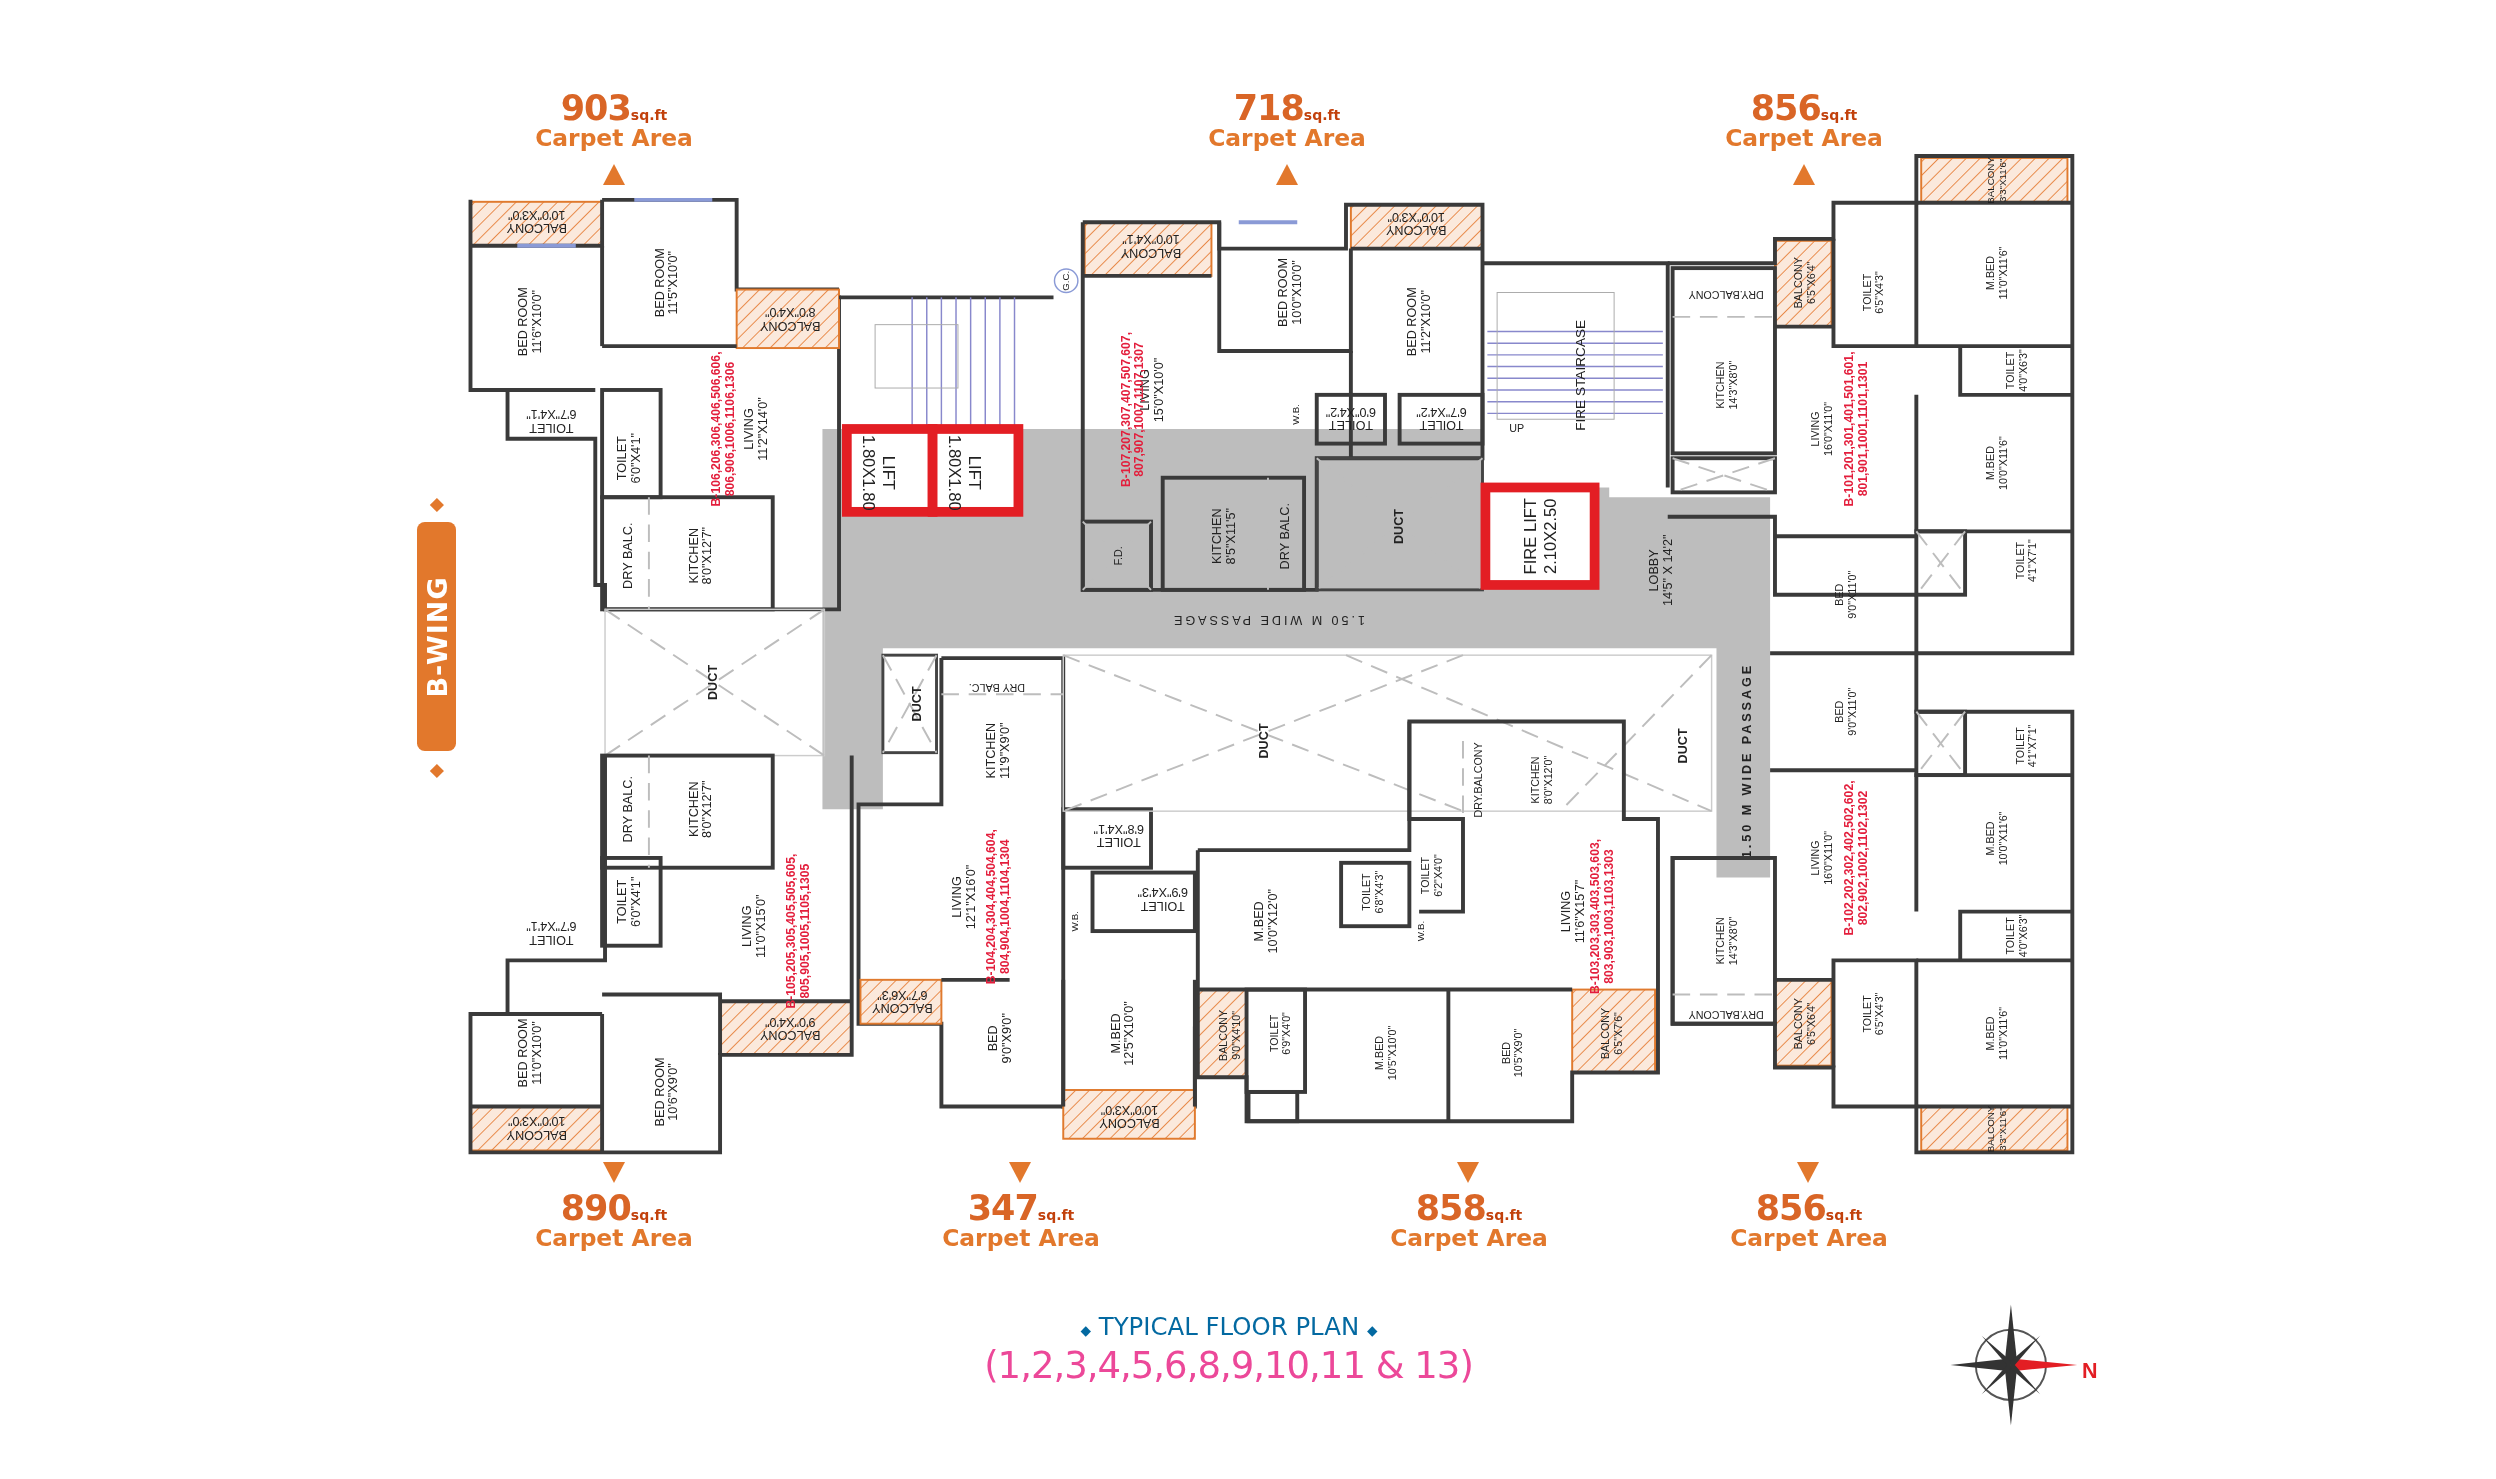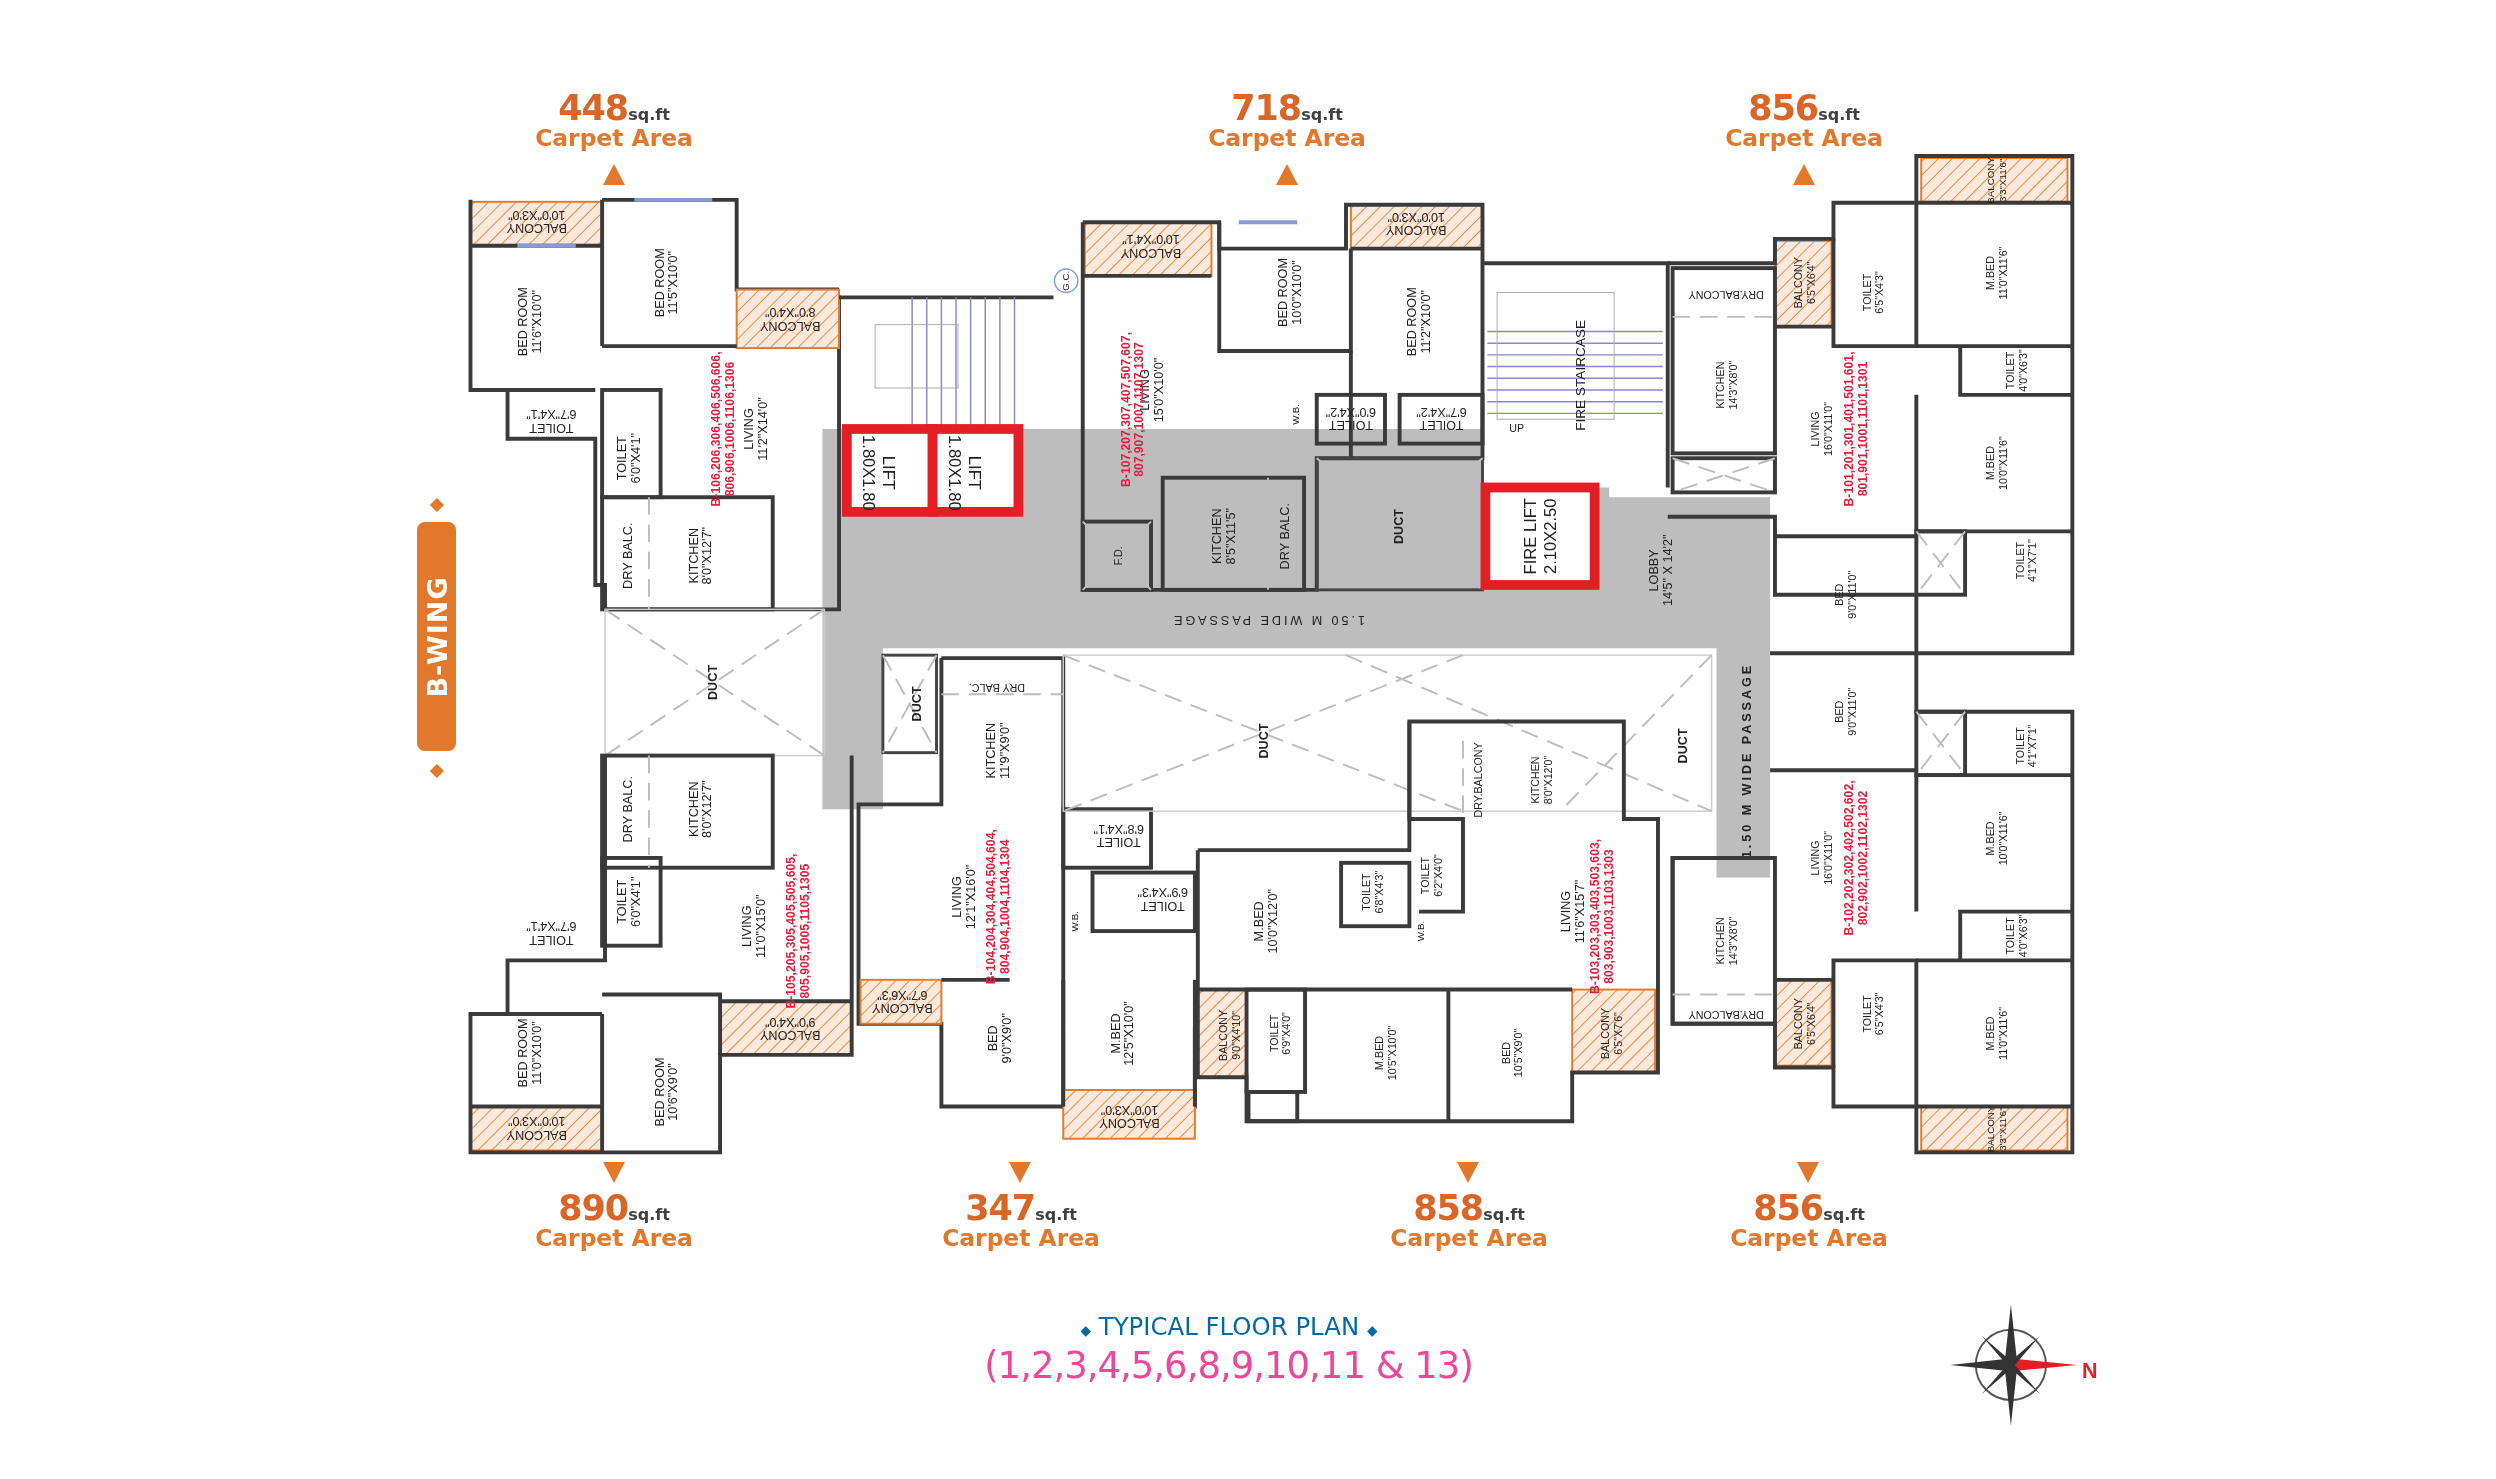--- a/index.html
+++ b/index.html
@@ -10,21 +10,21 @@
   .duct{fill:none;stroke:#bdbdbd;stroke-width:2;stroke-dasharray:18 10;}
   .bal{fill:url(#hatch);stroke:#e07a2e;stroke-width:2;}
   .pass{fill:#bdbdbd;}
   .lift{fill:#fff;stroke:#e31e24;stroke-width:10;}
   .stair{stroke:#8888cc;stroke-width:1.5;}
   .room{font-family:"Liberation Sans",sans-serif;font-size:13px;fill:#222;text-anchor:middle;}
   .unitno{font-family:"Liberation Sans",sans-serif;font-size:12.5px;font-weight:bold;fill:#e31e3c;text-anchor:middle;}
   .ductlbl{font-family:"Liberation Sans",sans-serif;font-size:13px;font-weight:bold;fill:#222;text-anchor:middle;}
   .area{position:absolute;text-align:center;color:#e2782c;font-family:"DejaVu Sans",sans-serif;font-weight:bold;width:234px;}
   .area .num{font-size:35px;color:#d96526;letter-spacing:-1px;}
-  .area .unit{font-size:16px;color:#404040;}
+  .area .unit{font-size:14px;color:#c2410c;}
   .area .lbl{font-size:23.4px;display:block;margin-top:-3.9px;text-align:center;}
   .arrow{position:absolute;width:0;height:0;}
   .arrow.up{border-left:11.7px solid transparent;border-right:11.7px solid transparent;border-bottom:21.5px solid #e2782c;}
   .arrow.down{border-left:11.7px solid transparent;border-right:11.7px solid transparent;border-top:21.5px solid #e2782c;}
   .wing{position:absolute;left:417px;top:522px;width:39px;height:229px;background:#e2782c;border-radius:7.8px;}
   .wing span{position:absolute;left:50%;top:50%;transform:translate(-50%,-50%) rotate(-90deg);color:#fff;font-family:"DejaVu Sans",sans-serif;font-weight:bold;font-size:27px;white-space:nowrap;letter-spacing:1px;}
   .diam{position:absolute;width:9.8px;height:9.8px;background:#e2782c;transform:rotate(45deg);}
   .title{position:absolute;left:1024px;top:1312px;width:410px;text-align:center;color:#0369a1;font-family:"DejaVu Sans",sans-serif;font-weight:normal;font-size:24.4px;}
   .subtitle{position:absolute;left:936px;top:1344px;width:585px;text-align:center;color:#ec4899;font-family:"DejaVu Sans",sans-serif;font-size:37px;letter-spacing:-1px;}
   .north{position:absolute;left:2082px;top:1359px;color:#e31e24;font-family:"Liberation Sans",sans-serif;font-weight:bold;font-size:21.5px;}
@@ -312,21 +312,21 @@
     <polygon points="-62,0 -6,-6 0,0 -6,6" fill="#333"></polygon>
     <polygon points="68,0 6,-6 0,0 6,6" fill="#e31e24"></polygon>
     <polygon points="-30,-30 -4,0 0,0 0,-4" fill="#333"></polygon>
     <polygon points="30,-30 4,0 0,0 0,-4" fill="#333"></polygon>
     <polygon points="-30,30 -4,0 0,0 0,4" fill="#333"></polygon>
     <polygon points="30,30 4,0 0,0 0,4" fill="#333"></polygon>
   </g>
 </svg>
 
 <div class="area" style="left:497px;top:88px;">
-  <span class="num">448</span><span class="unit">sq.ft</span>
+  <span class="num">903</span><span class="unit">sq.ft</span>
   <span class="lbl">Carpet Area</span>
 </div>
 <div class="arrow up" style="left:603px;top:164px;"></div>
 
 <div class="area" style="left:1170px;top:88px;">
   <span class="num">718</span><span class="unit">sq.ft</span>
   <span class="lbl">Carpet Area</span>
 </div>
 <div class="arrow up" style="left:1276px;top:164px;"></div>
 

